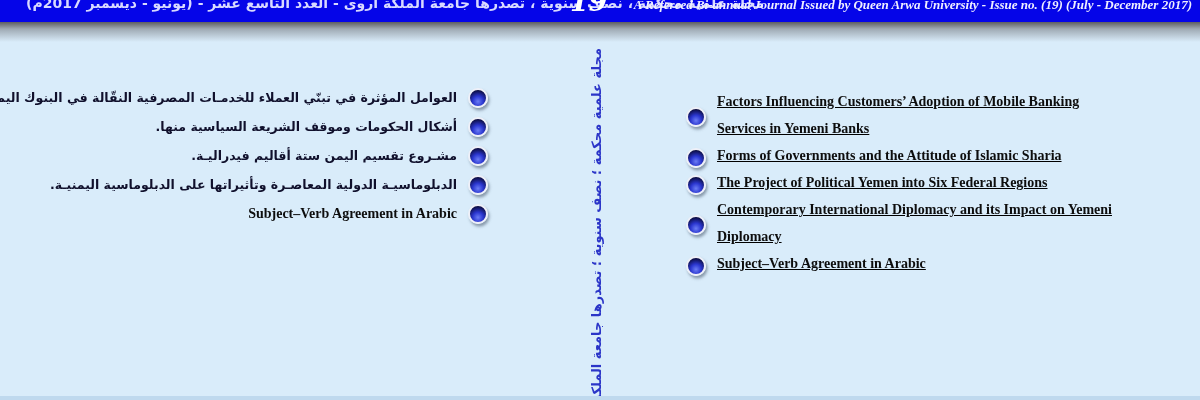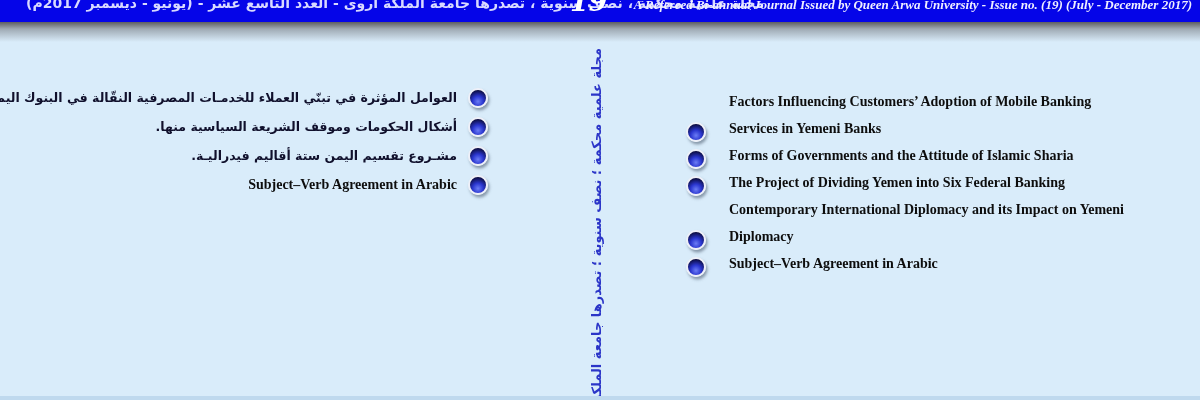--- a/index.html
+++ b/index.html
@@ -95,22 +95,23 @@
     color: #0D0D0D; white-space: nowrap;
     direction: ltr; unicode-bidi: embed;
   }
 
   
   .toc-en {
     position: absolute; top: 88px; left: 686px;
     width: 440px;
   }
   .en-row {
-    display: flex; align-items: flex-end;
-    gap: 23px;
+    display: flex; align-items: center;
+    gap: 11px;
+    text-decoration: underline;
   }
   .en-row .ball { margin-top: 4px; }
   .en-row .en-text {
     font-family: "Liberation Serif", serif;
     font-weight: bold; font-size: 14px;
     line-height: 27px;
     color: #0D0D0D;
     width: 400px;
   }
 </style>
@@ -136,36 +137,40 @@
     <div class="ar-row">
       <span class="ball"></span>
       <span class="ar-text">أشكال الحكومات وموقف الشريعة السياسية منها.</span>
     </div>
     <div class="ar-row">
       <span class="ball"></span>
       <span class="ar-text">مشـروع تقسيم اليمن ستة أقاليم فيدراليـة.</span>
     </div>
     <div class="ar-row">
       <span class="ball"></span>
+      <span class="ar-text">الدبلوماسيـة الدولية المعاصـرة وتأثيراتها على الدبلوماسية اليمنيـة.</span>
+    </div>
+    <div class="ar-row">
+      <span class="ball"></span>
       <span class="en-inline">Subject–Verb Agreement in Arabic</span>
     </div>
   </div>
 
   <div class="toc-en">
     <div class="en-row">
       <span class="ball"></span>
       <span class="en-text">Factors Influencing Customers’ Adoption of Mobile Banking Services in Yemeni Banks</span>
     </div>
     <div class="en-row">
       <span class="ball"></span>
       <span class="en-text">Forms of Governments and the Attitude of Islamic Sharia</span>
     </div>
     <div class="en-row">
       <span class="ball"></span>
-      <span class="en-text">The Project of Dividing Yemen into Six Federal Banking</span>
+      <span class="en-text">The Project of Political Yemen into Six Federal Regions</span>
     </div>
     <div class="en-row">
       <span class="ball"></span>
       <span class="en-text">Contemporary International Diplomacy and its Impact on Yemeni Diplomacy</span>
     </div>
     <div class="en-row">
       <span class="ball"></span>
       <span class="en-text">Subject–Verb Agreement in Arabic</span>
     </div>
   </div>

